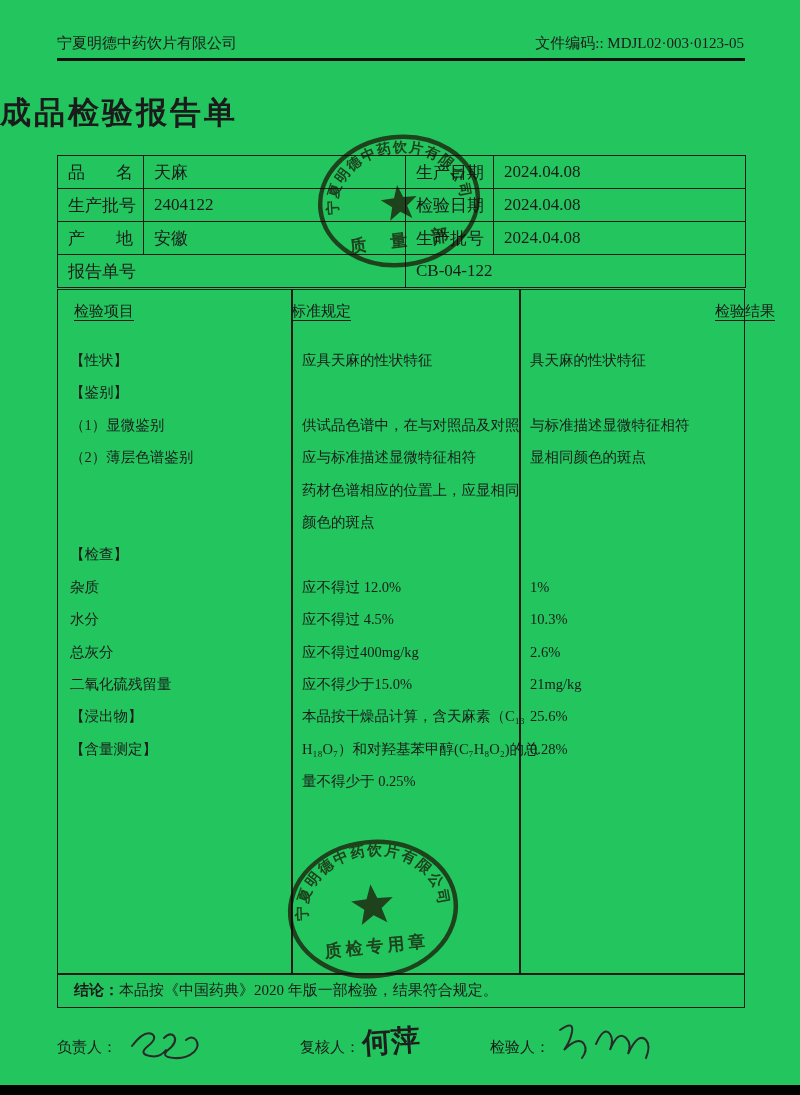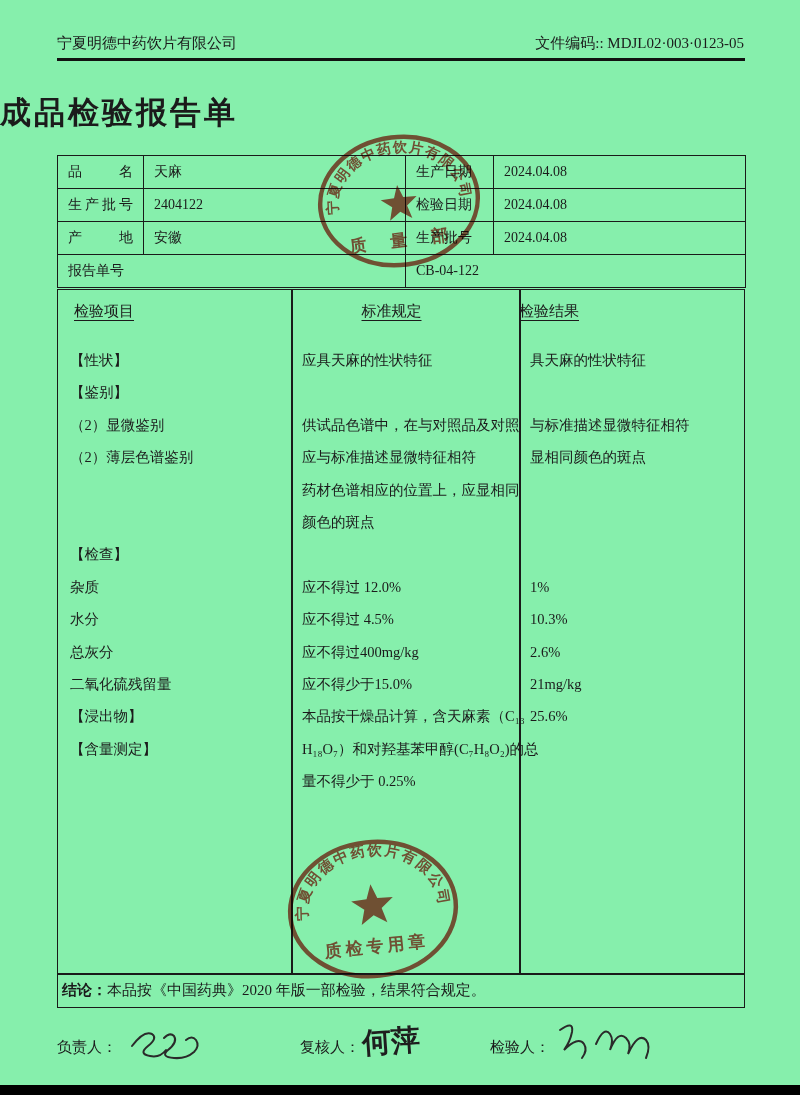--- a/index.html
+++ b/index.html
@@ -1,46 +1,46 @@
 <!DOCTYPE html>
 <html><head>
 <meta charset="utf-8">
 <style>
   html,body{margin:0;padding:0;background:#ffffff;}
-  .page{position:relative;width:800px;height:1095px;background:#86efac;overflow:hidden;
+  .page{position:relative;width:800px;height:1095px;background:#22c55e;overflow:hidden;
         font-family:"Liberation Serif","DejaVu Serif",serif;color:#1b1b1b;}
   .abs{position:absolute;}
 
   
   .hdr-left{left:57px;top:34px;font-size:15px;}
   .hdr-right{right:56px;top:34px;font-size:15px;}
   .hdr-rule{left:57px;top:58px;width:688px;height:3px;background:#111;}
 
   
   .title{left:0;top:92px;width:800px;text-align:left;font-size:31px;font-weight:bold;letter-spacing:3px;}
 
   
   table.info{left:57px;top:155px;width:688px;border-collapse:collapse;table-layout:fixed;position:absolute;}
-  table.info td{border:1.6px solid #1a1a1a;font-size:14px;height:32px;padding:0 10px;white-space:nowrap;overflow:hidden;}
+  table.info td{border:1.6px solid #1a1a1a;font-size:17px;height:32px;padding:0 10px;white-space:nowrap;overflow:hidden;}
   td.jlab{text-align:justify;text-align-last:justify;}
   
   .maintbl{left:57px;top:289px;width:688px;height:685px;border:1.6px solid #1a1a1a;box-sizing:border-box;}
   .vline{position:absolute;top:0;bottom:0;width:1.6px;background:#1a1a1a;}
   .v1{left:233px;} .v2{left:461px;}
   .mhead{position:absolute;top:12px;font-size:15px;text-decoration:underline;text-underline-offset:4px;}
   .h1{left:16px;} 
-  .h2{left:233px;width:201px;text-align:center;} 
-  .h3{left:461px;width:256px;text-align:left;}
+  .h2{left:233px;width:201px;} 
+  .h3{left:461px;width:256px;text-align:right;}
   .colblock{position:absolute;top:54px;font-size:14.5px;}
   .c1{left:12px;width:215px;} .c2{left:244px;width:212px;} .c3{left:472px;width:208px;}
   .tl{height:32.4px;line-height:32.4px;white-space:nowrap;}
 
   
   .conc{left:57px;top:974px;width:688px;height:34px;border:1.6px solid #1a1a1a;box-sizing:border-box;
-        font-size:15px;line-height:31px;padding-left:4px;white-space:nowrap;}
+        font-size:15px;line-height:31px;padding-left:16px;white-space:nowrap;}
   .conc b{font-weight:bold;}
 
   
   .sig-label{font-size:15px;top:1038px;text-align:right;}
   .sl1{left:57px;} .sl2{left:300px;} .sl3{left:490px;}
   .sig-name{left:362px;top:1022px;font-size:29px;font-weight:bold;transform:rotate(-4deg);color:#1e1e1e;}
 
   
   .stamp{mix-blend-mode:multiply;opacity:.9;}
 
@@ -92,21 +92,21 @@
 
   <div class="abs maintbl">
     <div class="vline v1"></div>
     <div class="vline v2"></div>
     <div class="mhead h1">检验项目</div>
     <div class="mhead h2">标准规定</div>
     <div class="mhead h3">检验结果</div>
     <div class="colblock c1">
         <div class="tl">【性状】</div>
         <div class="tl">【鉴别】</div>
-        <div class="tl">（2）显微鉴别</div>
+        <div class="tl">（1）显微鉴别</div>
         <div class="tl">（2）薄层色谱鉴别</div>
         <div class="tl">&nbsp;</div>
         <div class="tl">&nbsp;</div>
         <div class="tl">【检查】</div>
         <div class="tl">杂质</div>
         <div class="tl">水分</div>
         <div class="tl">总灰分</div>
         <div class="tl">二氧化硫残留量</div>
         <div class="tl">【浸出物】</div>
         <div class="tl">【含量测定】</div>
@@ -135,20 +135,21 @@
         <div class="tl">与标准描述显微特征相符</div>
         <div class="tl">显相同颜色的斑点</div>
         <div class="tl">&nbsp;</div>
         <div class="tl">&nbsp;</div>
         <div class="tl">&nbsp;</div>
         <div class="tl">1%</div>
         <div class="tl">10.3%</div>
         <div class="tl">2.6%</div>
         <div class="tl">21mg/kg</div>
         <div class="tl">25.6%</div>
+        <div class="tl">0.28%</div>
         <div class="tl">&nbsp;</div>
         <div class="tl">&nbsp;</div>
       </div>
   </div>
 
   <svg class="abs stamp" style="left:300px;top:120px;" width="210" height="170" viewBox="300 120 210 170">
     <g transform="rotate(-7 399 201)" fill="none">
       <ellipse cx="399" cy="201" rx="79" ry="64" stroke="#cf4237" stroke-width="4.5"></ellipse>
       <path id="arcTop" d="M 337.9,210.4 A 62,50 0 1 1 460.1,210.4" fill="none"></path>
       <text font-size="14" letter-spacing="1.5" fill="#cf4237" font-weight="bold" font-family="Liberation Serif, DejaVu Serif, serif">

